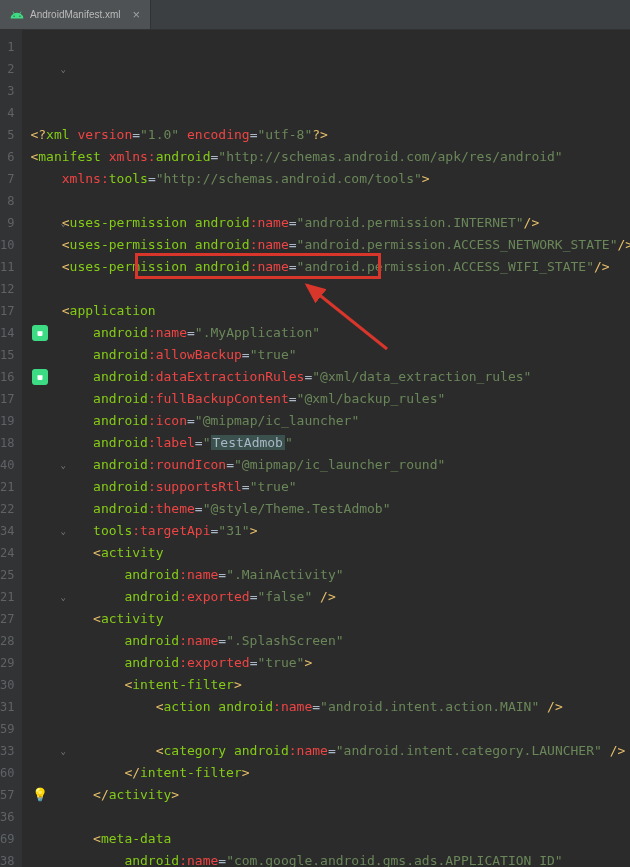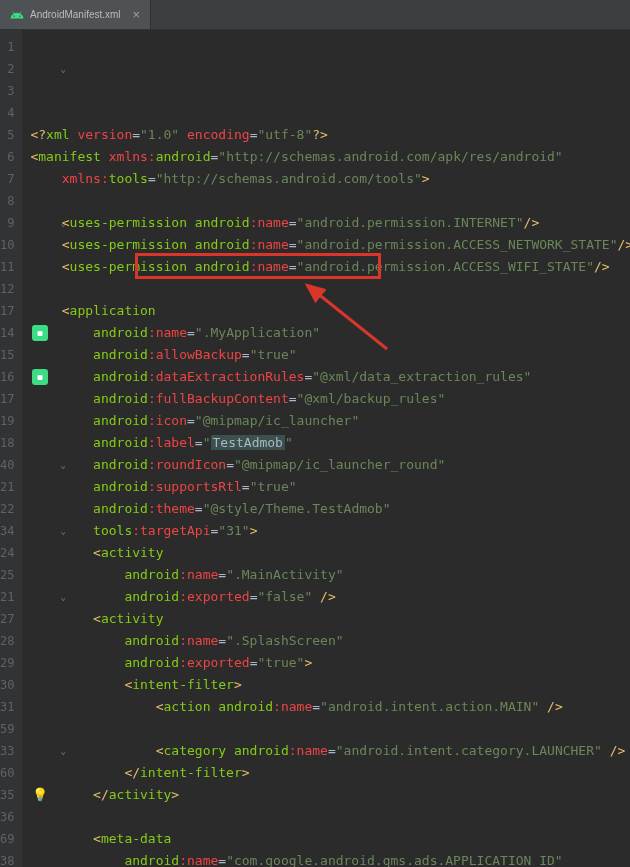--- a/index.html
+++ b/index.html
@@ -214,21 +214,21 @@
         <span>59</span>
       </div>
       <div class="gline">
         <span>33</span>
         <span class="fold">⌄</span>
       </div>
       <div class="gline">
         <span>60</span>
       </div>
       <div class="gline">
-        <span>35</span>
+        <span>57</span>
         <span class="gicon bulb">💡</span>
       </div>
       <div class="gline">
         <span>36</span>
       </div>
       <div class="gline">
         <span>69</span>
       </div>
       <div class="gline">
         <span>38</span>

